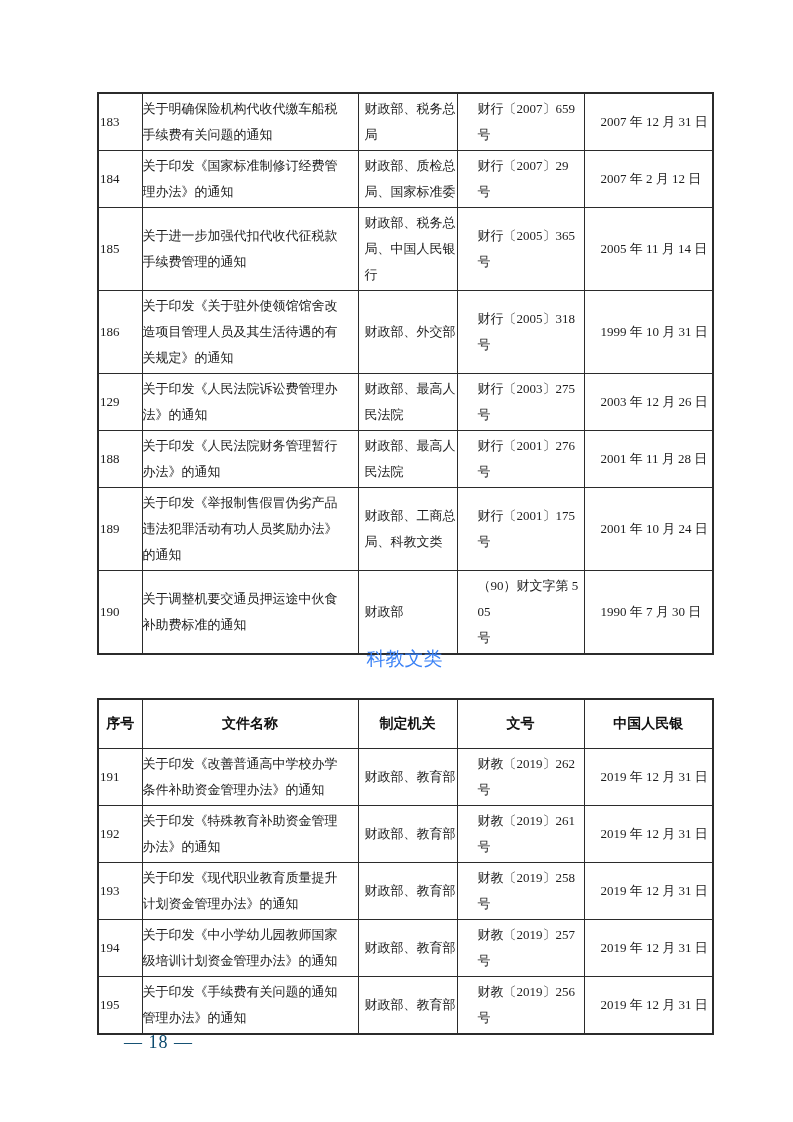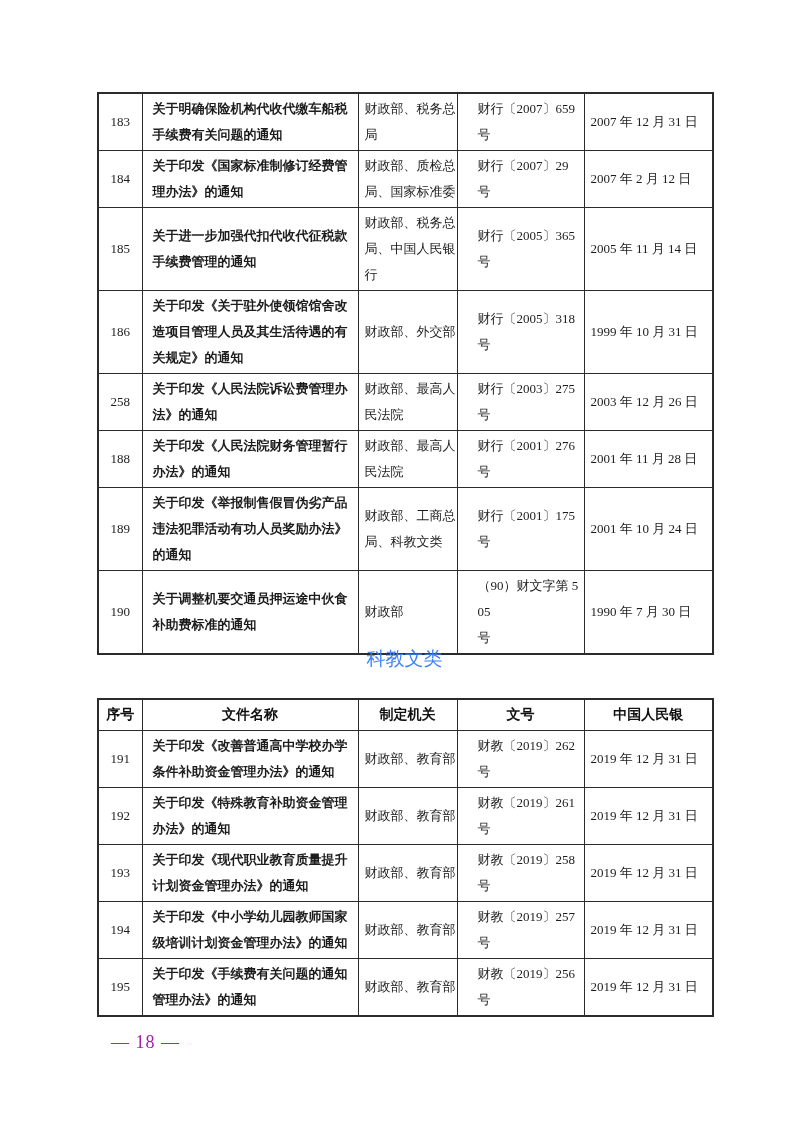--- a/index.html
+++ b/index.html
@@ -11,40 +11,40 @@
   .page{position:absolute;inset:0;}
   table.doc{
     border-collapse:collapse;table-layout:fixed;width:615px;
     border:2px solid #2b2b2b;background:#ffffff;
   }
   .doc td,.doc th{
     border:1px solid #2b2b2b;vertical-align:middle;
     white-space:pre-line;overflow:hidden;word-break:break-all;
   }
   .doc td{font-size:13px;line-height:26px;padding:2px 3px 2px 6px;}
-  td.c-no{text-align:center;padding:2px 1px;font-size:13px;}
-  td.c-name{padding-left:10px;font-weight:bold;}
+  td.c-no{text-align:left;padding:2px 1px;font-size:13px;}
+  td.c-name{padding-left:0;}
   td.c-agency{padding-right:1px;}
   td.c-docno{padding-left:20px;padding-right:1px;}
-  td.c-date{padding-left:6px;}
+  td.c-date{padding-left:16px;}
   .doc th{
     font-family:"Liberation Sans","DejaVu Sans",sans-serif;
     font-weight:700;font-size:14px;text-align:center;
-    height:28px;padding:1px 2px;line-height:normal;white-space:nowrap;
+    height:28px;padding:10px 2px;line-height:normal;white-space:nowrap;
     color:#111;
   }
   #table1{position:absolute;left:97px;top:92px;}
   #table2{position:absolute;left:97px;top:698px;}
   #section-heading{
     position:absolute;left:97px;top:646px;width:615px;
     text-align:center;font-size:19px;color:#3b82f6;
   }
   #page-footer{
-    position:absolute;left:111px;top:1032px;
-    font-size:18px;letter-spacing:1px;color:#a21caf;
+    position:absolute;left:124px;top:1032px;
+    font-size:18px;letter-spacing:1px;color:#0c4a6e;
   }
 </style>
 </head>
 <body>
 
 <div class="page">
 
   <table id="table1" class="doc">
     <colgroup>
       <col style="width:44px">
@@ -85,21 +85,21 @@
         <tr>
           <td class="c-no">186</td>
           <td class="c-name">关于印发《关于驻外使领馆馆舍改
 造项目管理人员及其生活待遇的有
 关规定》的通知</td>
           <td class="c-agency">财政部、外交部</td>
           <td class="c-docno">财行〔2005〕318 号</td>
           <td class="c-date">1999 年 10 月 31 日</td>
         </tr>
         <tr>
-          <td class="c-no">258</td>
+          <td class="c-no">129</td>
           <td class="c-name">关于印发《人民法院诉讼费管理办
 法》的通知</td>
           <td class="c-agency">财政部、最高人
 民法院</td>
           <td class="c-docno">财行〔2003〕275 号</td>
           <td class="c-date">2003 年 12 月 26 日</td>
         </tr>
         <tr>
           <td class="c-no">188</td>
           <td class="c-name">关于印发《人民法院财务管理暂行

